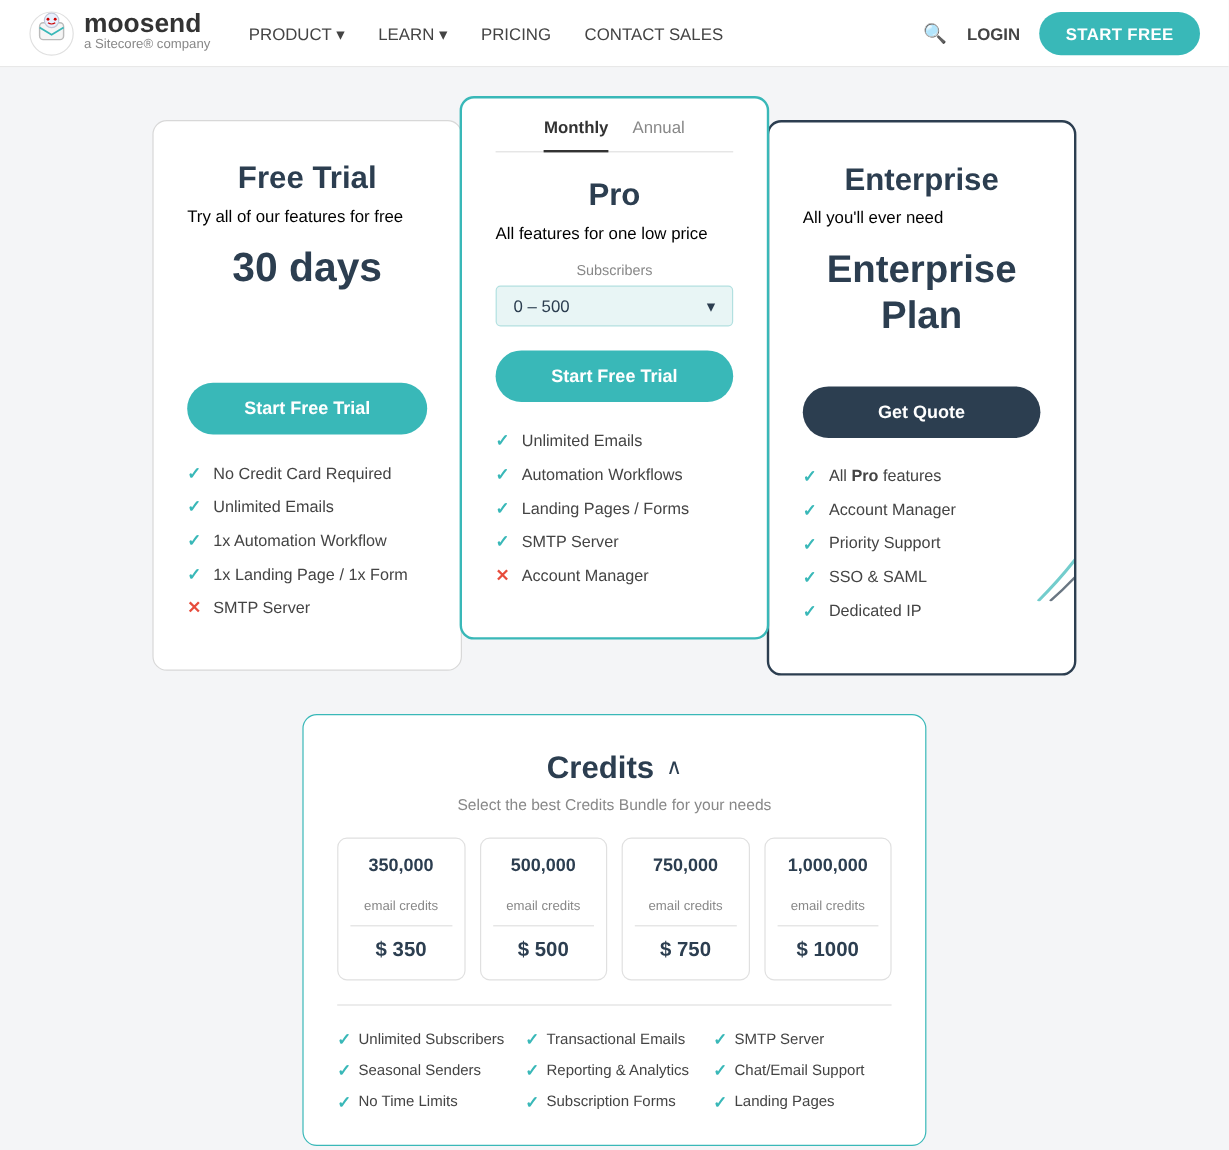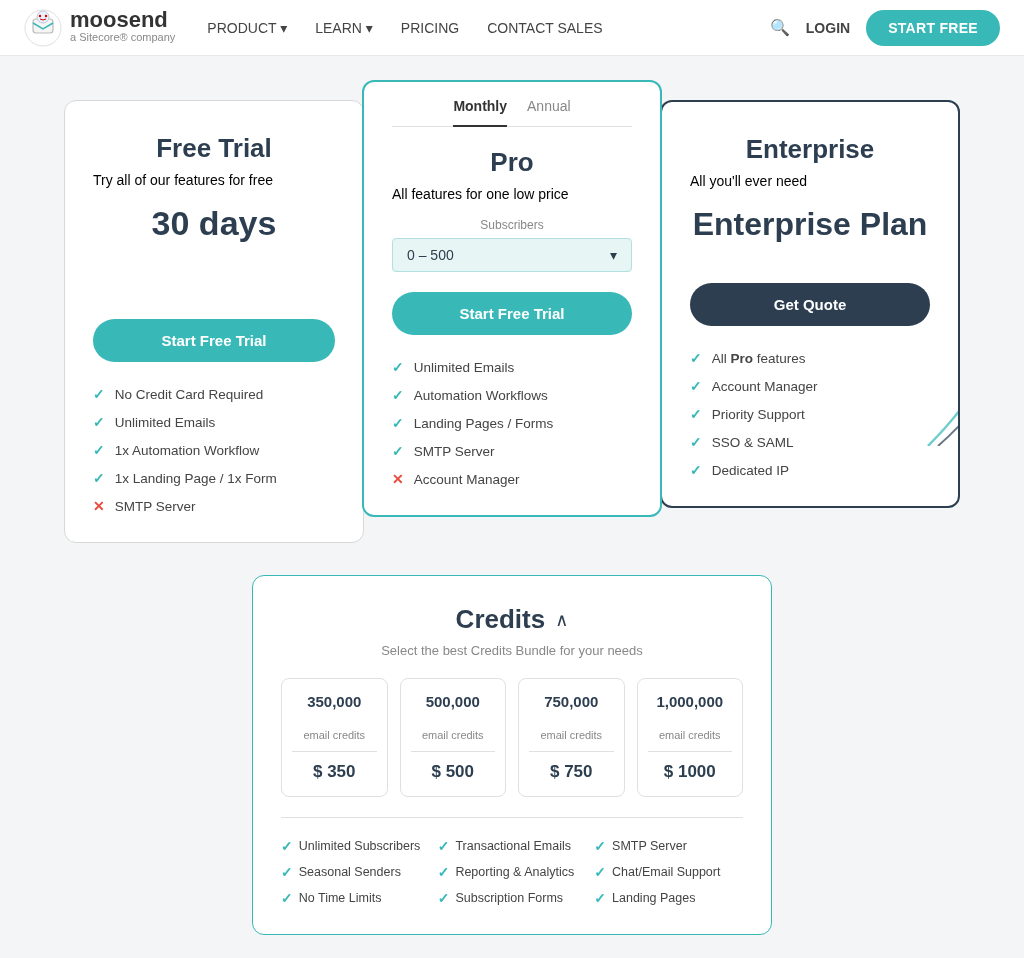--- a/index.html
+++ b/index.html
@@ -72,22 +72,22 @@
       justify-content: center;
       gap: 0;
       align-items: flex-start;
       margin-bottom: 32px;
       position: relative;
     }
 
     .pricing-card {
       background: #fff;
       border-radius: 12px;
-      padding: 32px 28px 28px;
-      width: 300px;
+      padding: 32px 28px 44px;
+      width: 258px;
       border: 1.5px solid #d8d8d8;
       position: relative;
     }
     .pricing-card.free { margin-top: 20px; }
     .pricing-card.pro {
       border: 2px solid #39b8b8;
       z-index: 2;
       margin: 0 -2px;
       padding-top: 16px;
     }

